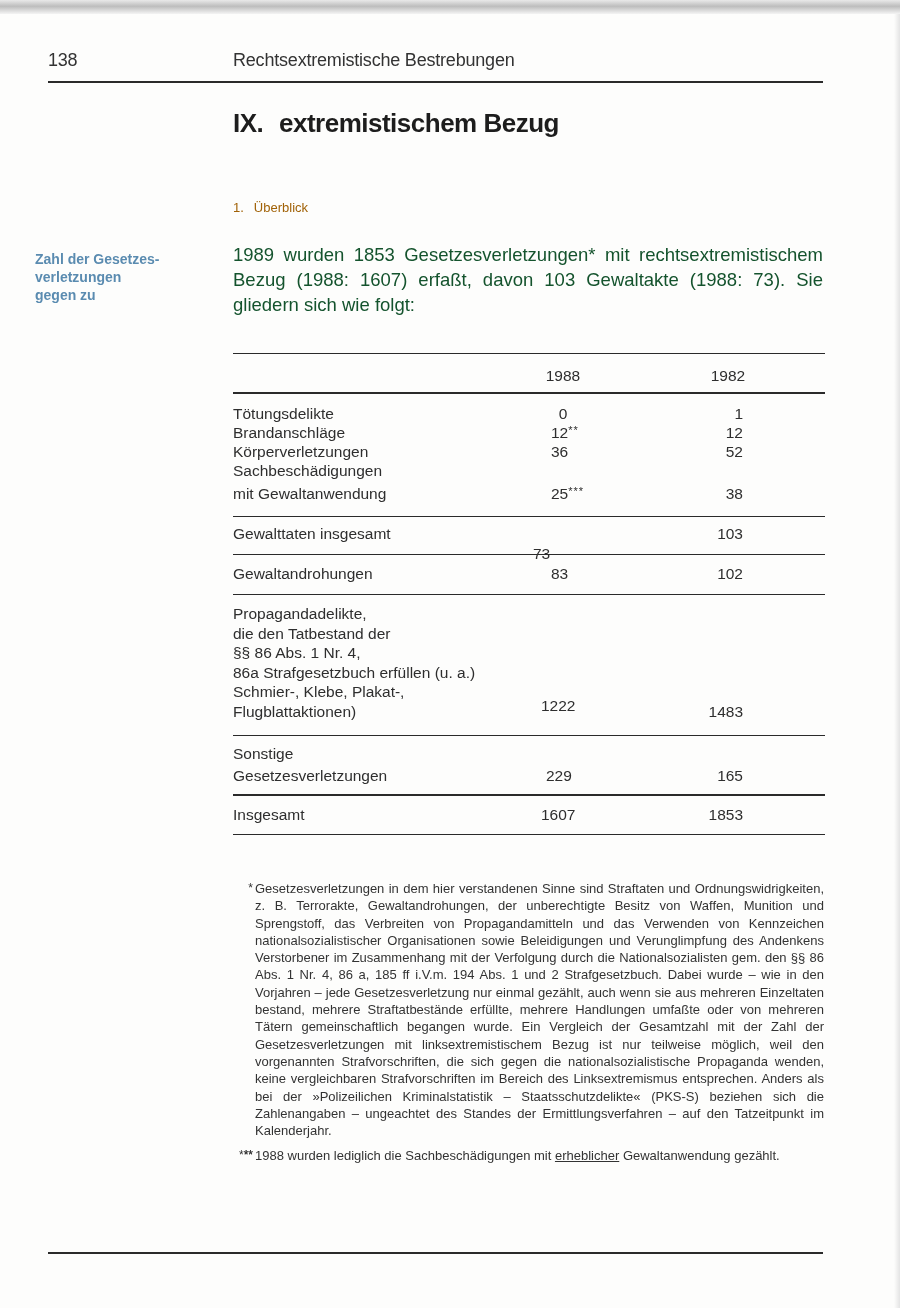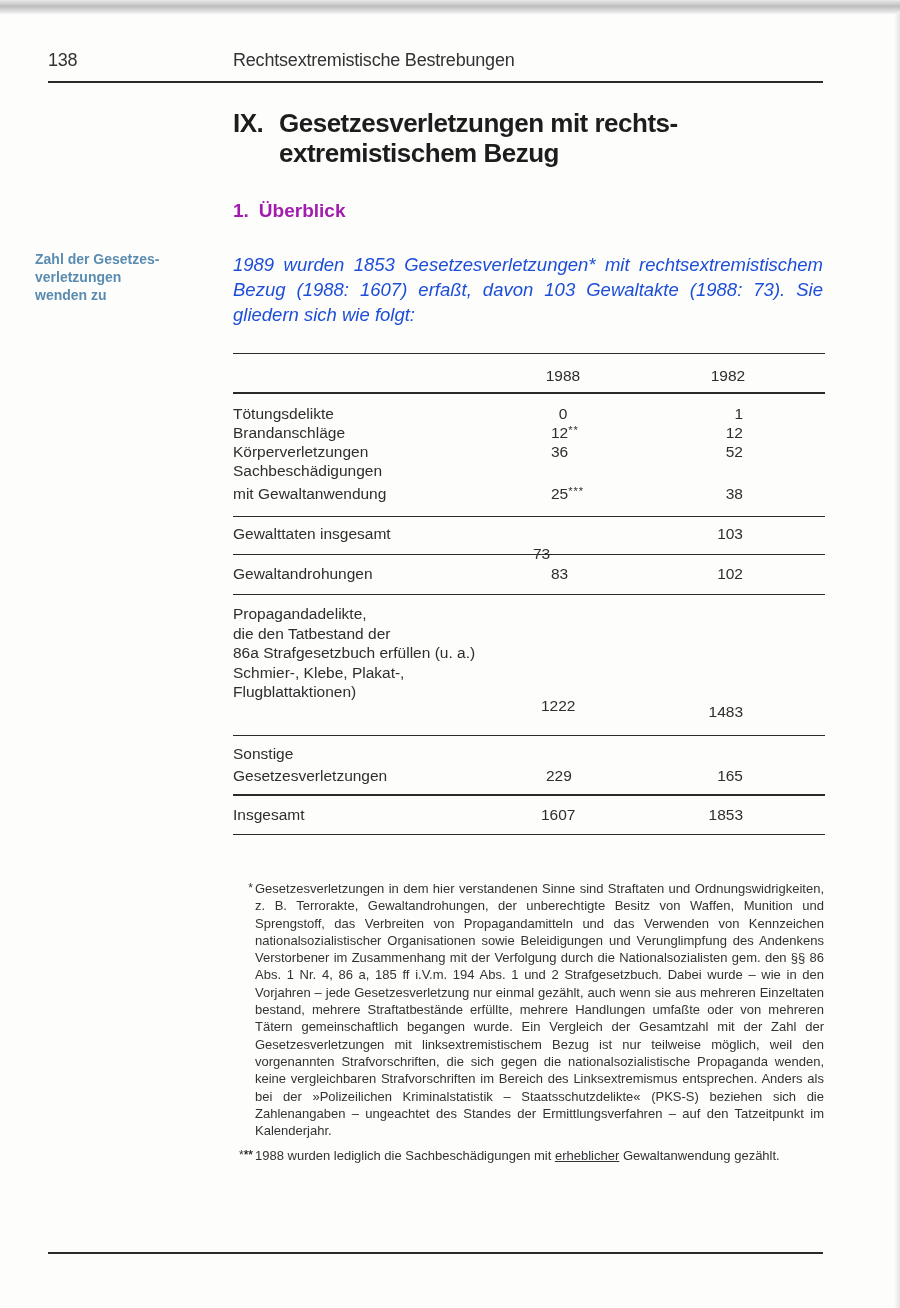--- a/index.html
+++ b/index.html
@@ -26,30 +26,30 @@
   .rule { position: absolute; background: #2a2a2a; }
   .chapter {
     position: absolute; left: 233px; top: 108px; width: 520px;
     font-size: 26px; font-weight: bold; line-height: 30px; color: #1d1d1d;
     letter-spacing: -0.5px;
   }
   .chapter .num { position: absolute; left: 0; top: 0; }
   .chapter .t { position: absolute; left: 46px; top: 0; width: 470px; }
   .section {
     position: absolute; left: 233px; top: 200px;
-    font-size: 19px; font-weight: bold; color: #a21caf;
+    font-size: 13px; font-weight: normal; color: #a16207;
   }
   .section .t { margin-left: 10px; }
   .margin-note {
     position: absolute; left: 35px; top: 250px; width: 180px;
     font-size: 14px; font-weight: bold; line-height: 18px; color: #5a8bb0;
   }
   .intro {
-    position: absolute; left: 233px; top: 252px; width: 590px;
-    font-size: 18.5px; line-height: 25px; text-align: justify; color: #1d4ed8; font-style: italic;
+    position: absolute; left: 233px; top: 242px; width: 590px;
+    font-size: 18.5px; line-height: 25px; text-align: justify; color: #14532d;
   }
   .sup { font-size: 11px; vertical-align: top; letter-spacing: 1px; }
   .footnotes {
     position: absolute; left: 255px; top: 880px; width: 569px;
     font-size: 13px; line-height: 17.3px; color: #333; text-align: justify;
   }
   .fn { position: relative; margin-bottom: 8px; }
   .fn .mark { position: absolute; right: 100%; top: 0; margin-right: 2px; white-space: nowrap; font-size: 12px; }
   .u { text-decoration: underline; }
 </style>
@@ -61,33 +61,32 @@
 
 <div class="running-head">
   <span class="pg">138</span>
   <span class="ttl">Rechtsextremistische Bestrebungen</span>
 </div>
 <div class="rule" style="left:48px; top:81px; width:775px; height:1.5px;"></div>
 
 <div class="chapter">
   <span class="num">IX.</span>
   <div class="t">
-    <div>Gesetzesverletzungen mit rechts-</div>
     <div>extremistischem Bezug</div>
   </div>
 </div>
 
 <div class="section">
   <span>1.</span><span class="t">Überblick</span>
 </div>
 
 <div class="margin-note">
   <div>Zahl der Gesetzes-</div>
   <div>verletzungen</div>
-  <div>wenden zu</div>
+  <div>gegen zu</div>
 </div>
 
 <div class="intro">1989 wurden 1853 Gesetzesverletzungen* mit rechtsextremistischem Bezug (1988: 1607) erfaßt, davon 103 Gewaltakte (1988: 73). Sie gliedern sich wie folgt:</div>
 
 <div class="rule" style="left:233px; top:353px; width:592px; height:1.2px;"></div>
 <div class="rule" style="left:233px; top:392px; width:592px; height:2.2px;"></div>
 <div class="rule" style="left:233px; top:516px; width:592px; height:1.2px;"></div>
 <div class="rule" style="left:233px; top:554px; width:592px; height:1.2px;"></div>
 <div class="rule" style="left:233px; top:594px; width:592px; height:1.2px;"></div>
 <div class="rule" style="left:233px; top:735px; width:592px; height:1.2px;"></div>
@@ -132,20 +131,21 @@
   <div style="position:absolute; top:213px; left:0; width:592px;">
     <span style="position:absolute; left:0;">Gewaltandrohungen</span>
     <span style="position:absolute; left:318px;">83</span>
     <span style="position:absolute; left:470px; width:40px; text-align:right;">102</span>
   </div>
 
   <div style="position:absolute; top:252px; left:0; width:592px; height:120px; line-height:19.5px;">
     <div style="position:absolute; left:0; top:0;">
       <div>Propagandadelikte,</div>
       <div>die den Tatbestand der</div>
+      <div>§§ 86 Abs. 1 Nr. 4,</div>
       <div>86a Strafgesetzbuch erfüllen (u. a.)</div>
       <div>Schmier-, Klebe, Plakat-,</div>
       <div>Flugblattaktionen)</div>
     </div>
     <span style="position:absolute; left:308px; top:92px;">1222</span>
     <span style="position:absolute; left:462px; top:97.5px; width:48px; text-align:right;">1483</span>
   </div>
 
   <div style="position:absolute; top:393px; left:0; width:592px;">
     <span style="position:absolute; left:0; top:0;">Sonstige</span>

